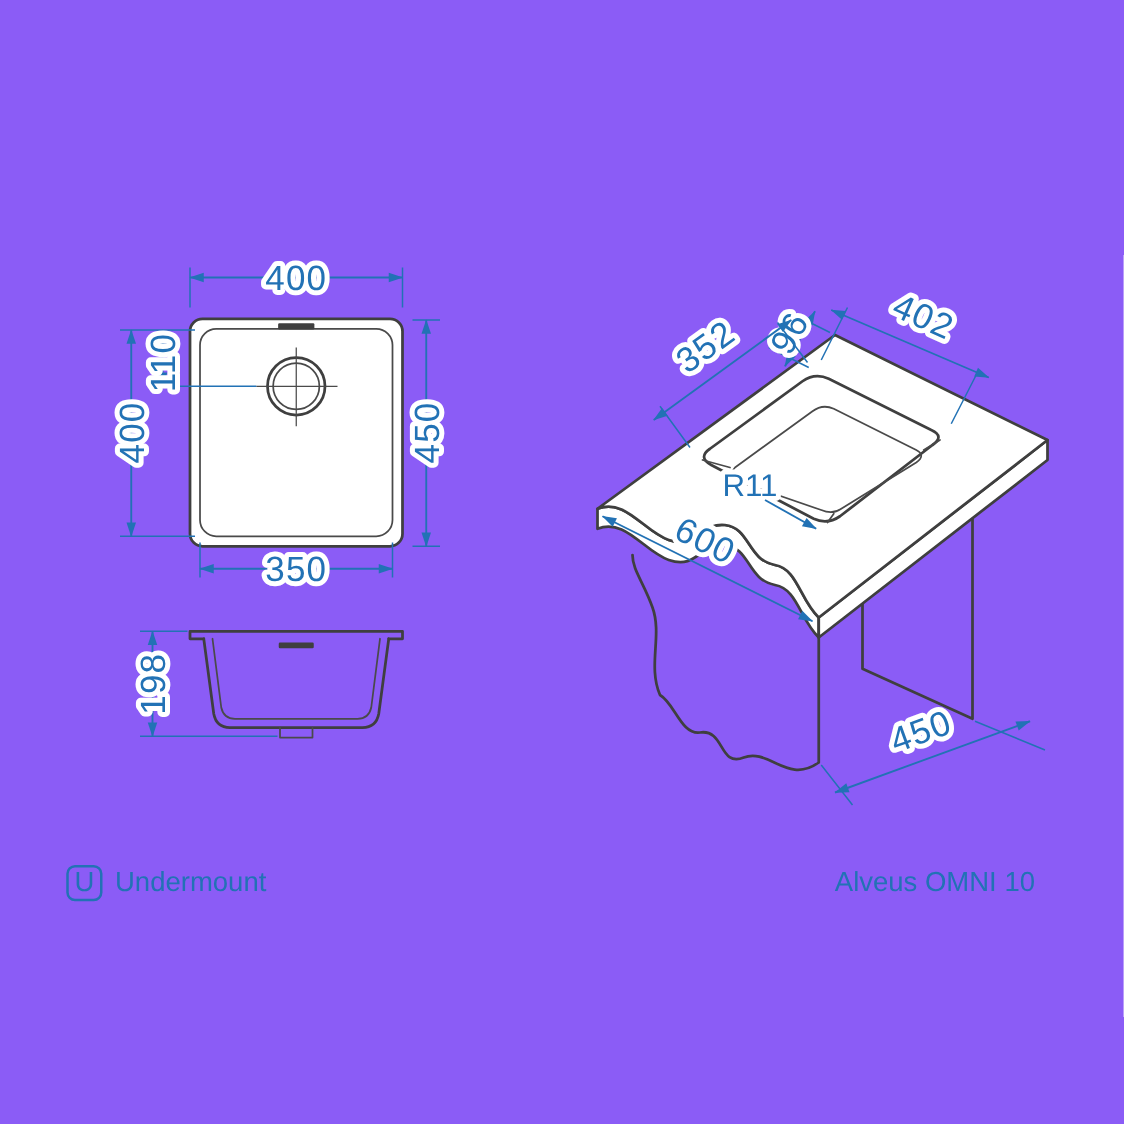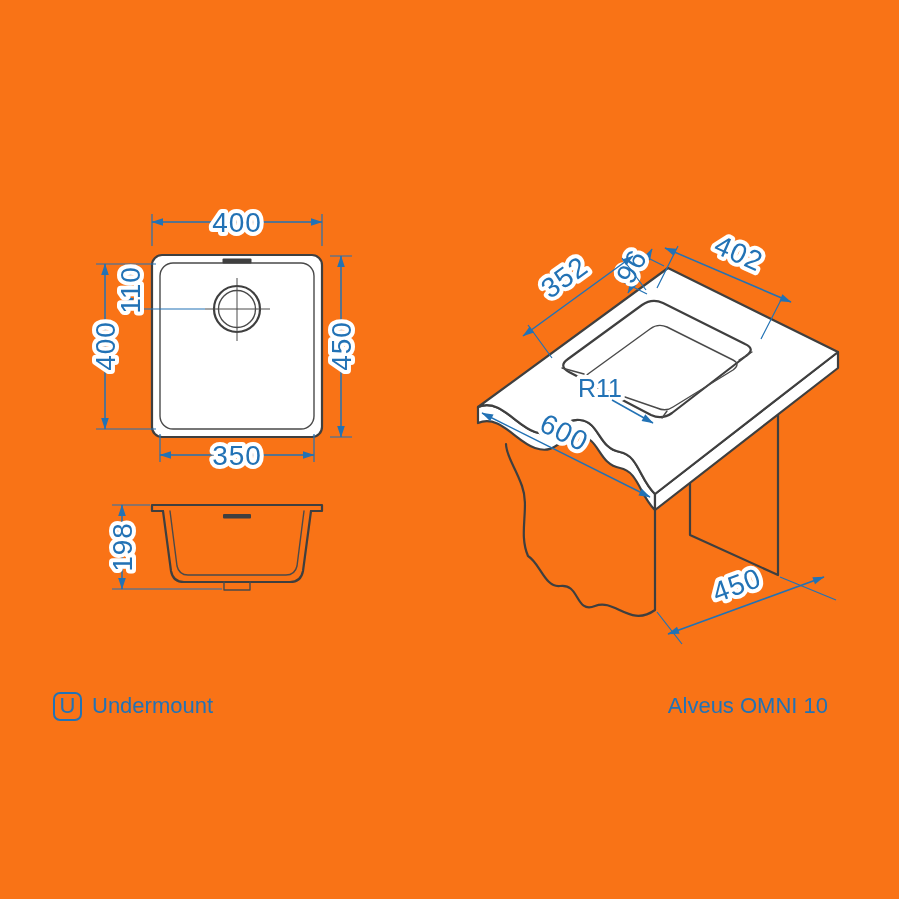--- a/index.html
+++ b/index.html
@@ -1,16 +1,16 @@
 <!DOCTYPE html>
 <html><head>
 <meta charset="utf-8">
 <style>
   html,body{margin:0;padding:0;background:#ffffff;}
-  .page{position:relative;width:899px;height:899px;background:#f97316;overflow:hidden;}
+  .page{position:relative;width:899px;height:899px;background:#8b5cf6;overflow:hidden;}
   
   .o  {fill:#ffffff;stroke:#3f3f3f;stroke-width:2.2;stroke-linejoin:round;}
   .o2 {fill:none;stroke:#3f3f3f;stroke-width:2.2;stroke-linecap:round;stroke-linejoin:round;}
   .i  {fill:none;stroke:#4a4a4a;stroke-width:1.4;stroke-linecap:round;stroke-linejoin:round;}
   .c  {fill:none;stroke:#4a4a4a;stroke-width:1;}
   .solid{fill:#3f3f3f;stroke:none;}
   
   .ext{stroke:#2272b5;stroke-width:1.2;fill:none;}
   .dl {stroke:#2272b5;stroke-width:1.5;fill:none;}
   .dim{font-family:"Liberation Sans",sans-serif;font-size:28px;fill:#2272b5;text-anchor:middle;

